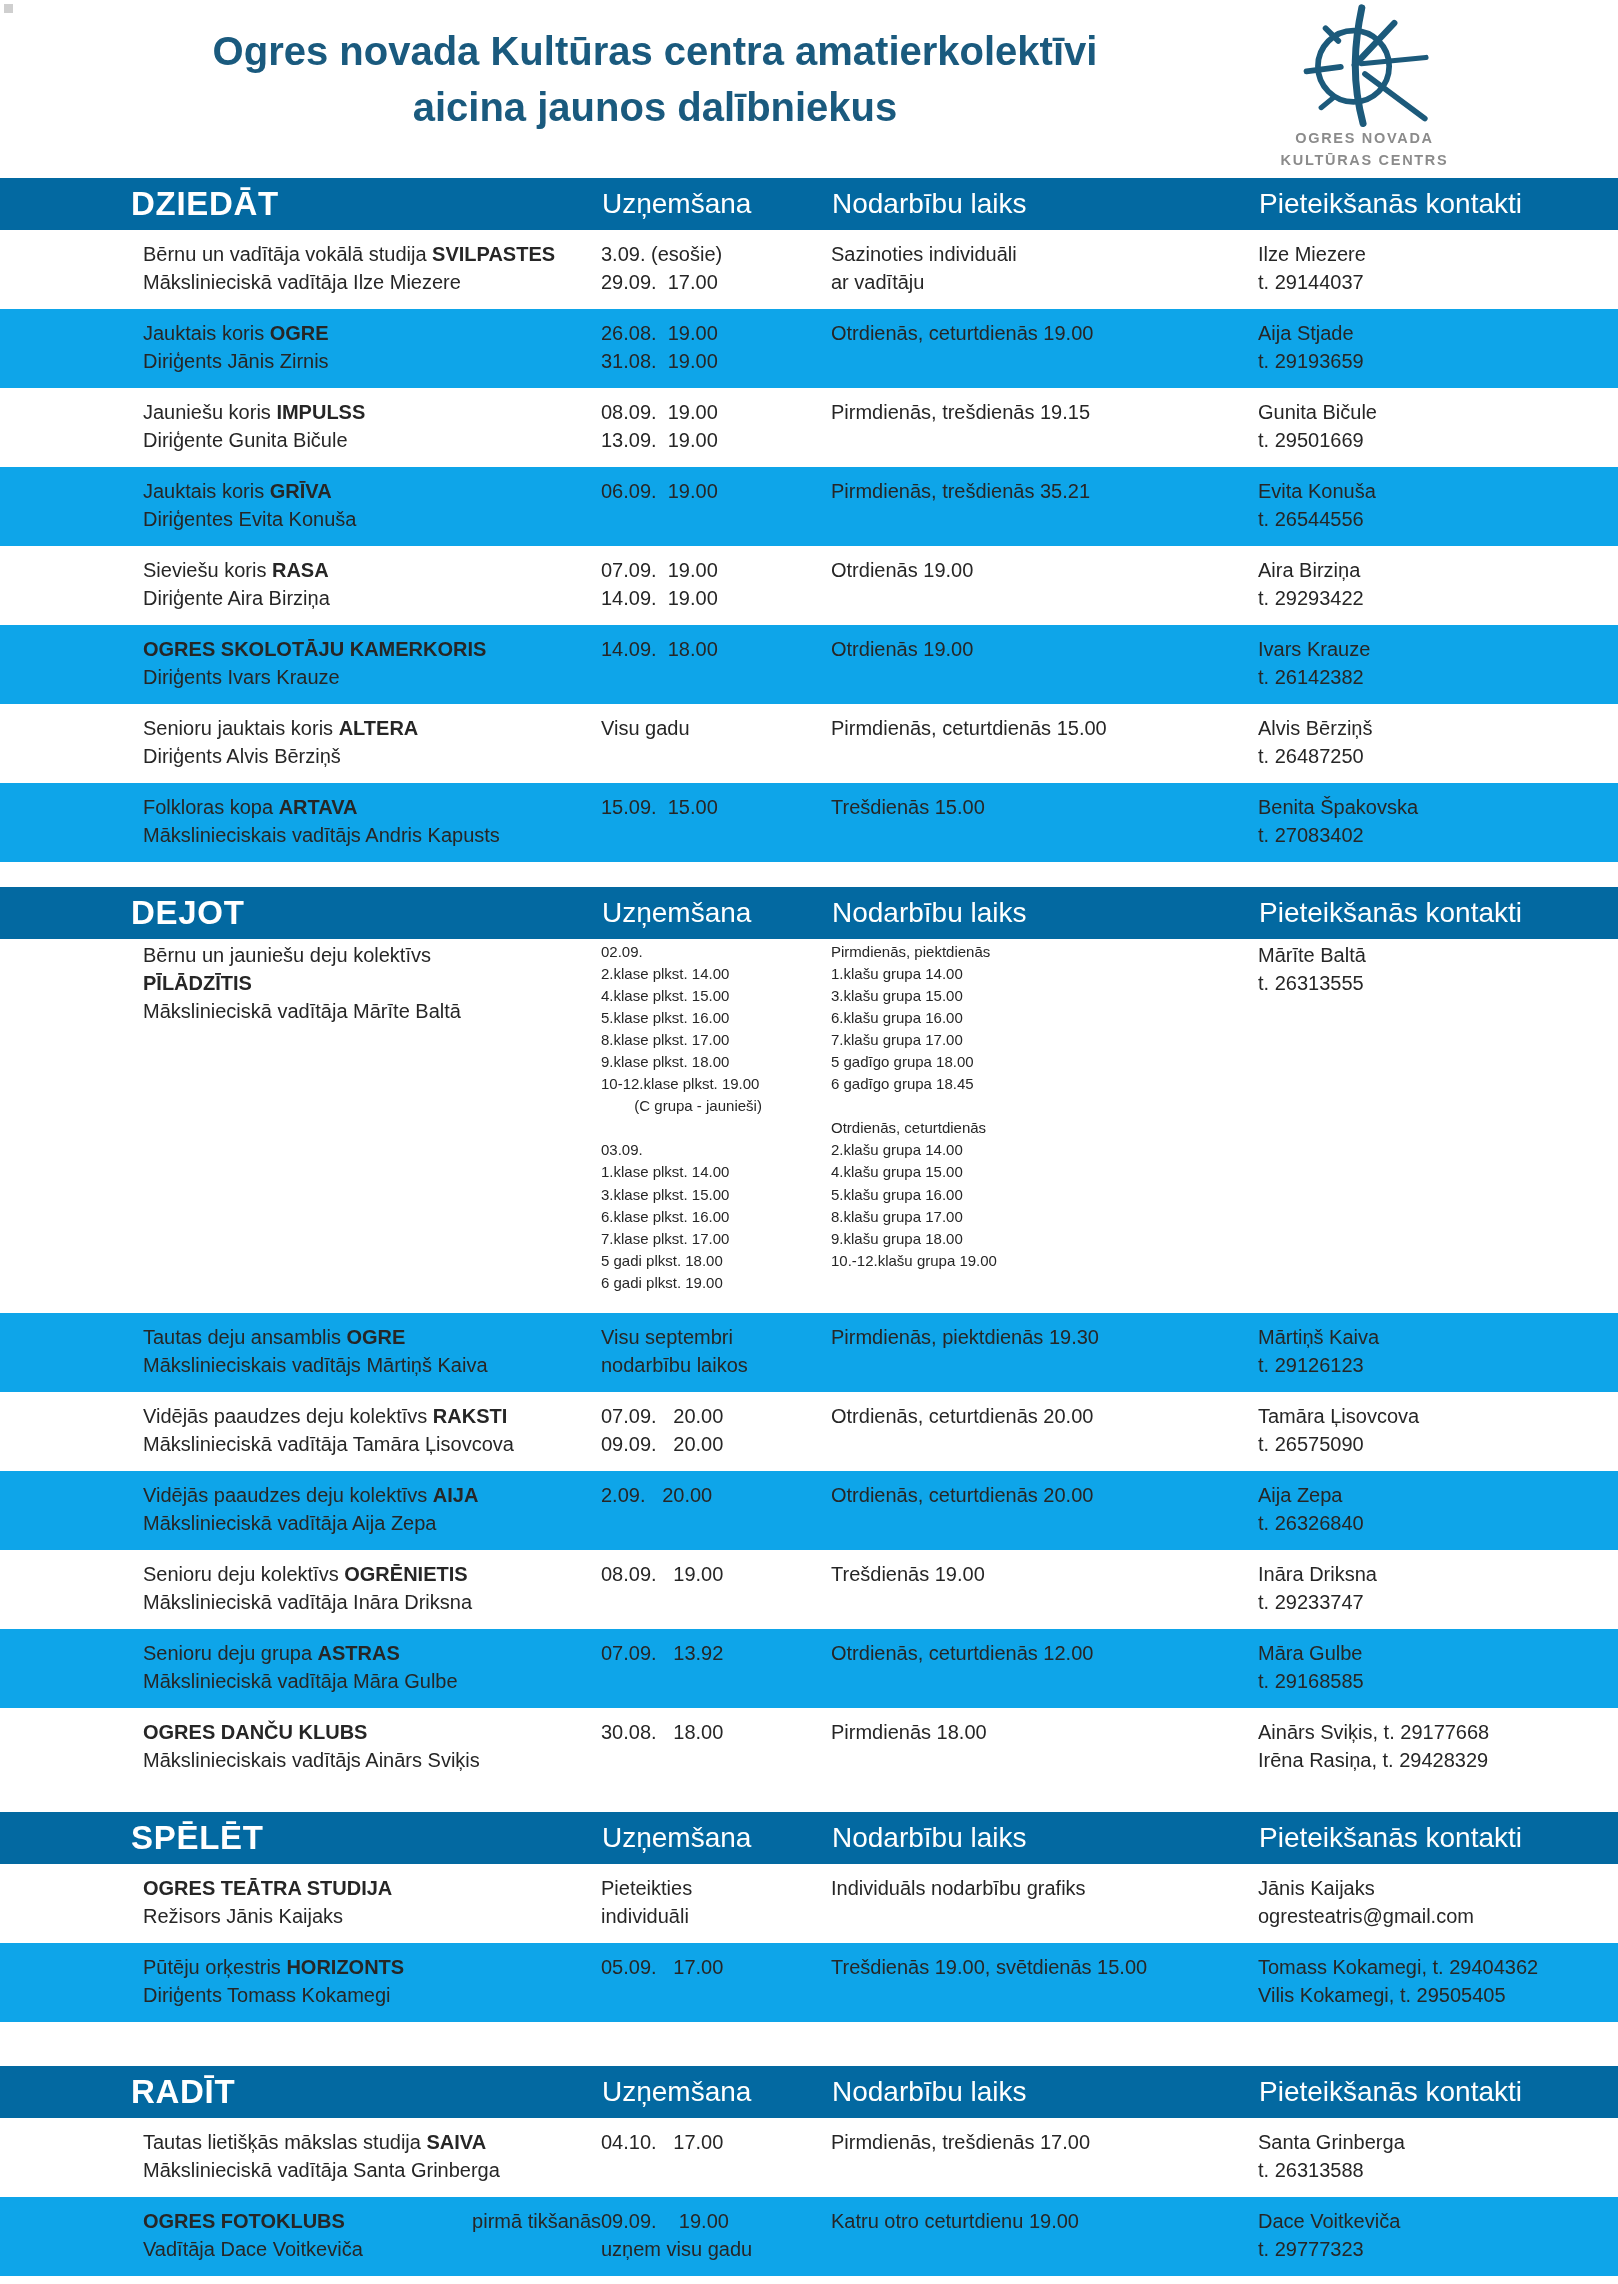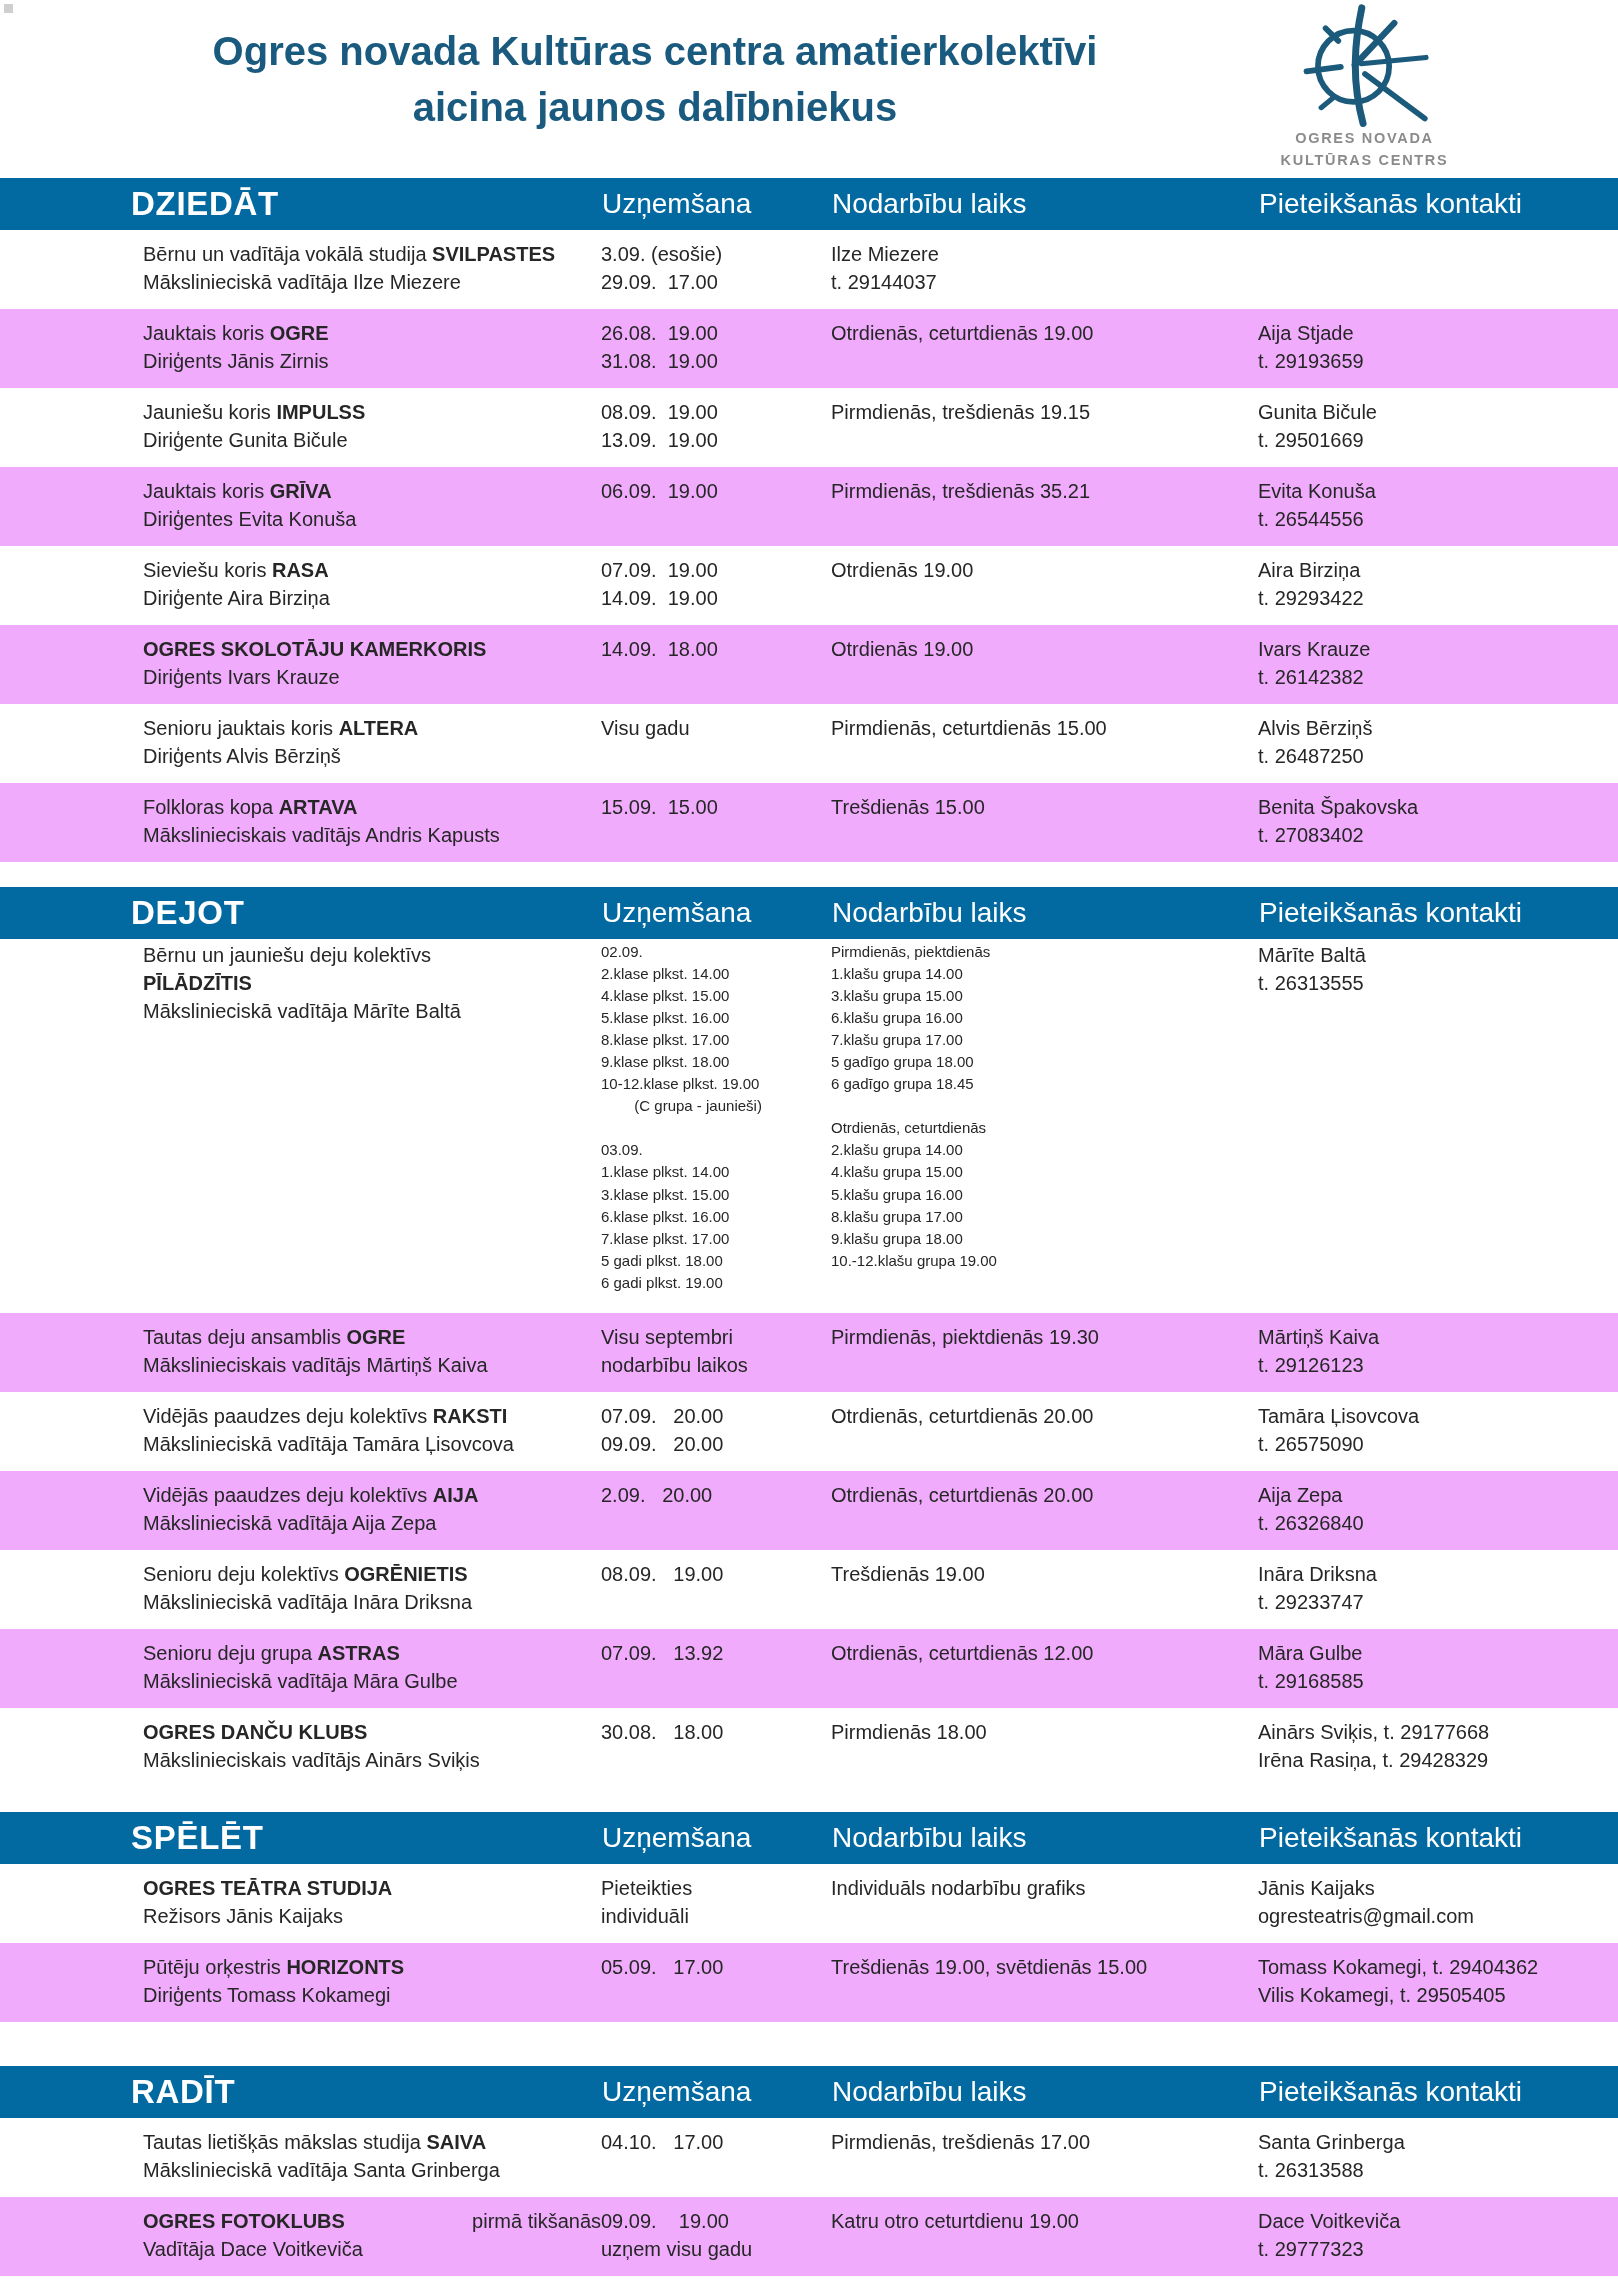--- a/index.html
+++ b/index.html
@@ -30,21 +30,21 @@
   }
   .bar-label{font-size:33px;font-weight:700;letter-spacing:0.7px}
   .bar-col{font-size:28px;font-weight:400}
 
   
   .row{
     display:grid;grid-template-columns:458px 230px 427px auto;
     padding:10.3px 13.8px 6.9px 143px;box-sizing:border-box;min-height:79px;
     font-size:20px;line-height:1.4;
   }
-  .row.shaded{background:#f0abfc}
+  .row.shaded{background:#0ea5e9}
   .cell{white-space:pre-wrap}
   .tline{display:flex}
   .b{font-weight:700}
   .pushright{margin-left:auto;font-weight:400}
   .row.tall{padding-top:2px;padding-bottom:19.3px}
   .row.tall .small{font-size:15px;line-height:1.47}
 </style>
 </head>
 <body>
 
@@ -79,20 +79,22 @@
       <div class="bar-label">DZIEDĀT</div>
       <div class="bar-col">Uzņemšana</div>
       <div class="bar-col">Nodarbību laiks</div>
       <div class="bar-col">Pieteikšanās kontakti</div>
     </div>
     <div class="rows">
   <div class="row">
     <div class="cell title-cell"><div class="tline"><span>Bērnu un vadītāja vokālā studija </span><span class="b">SVILPASTES</span></div><div class="tline"><span>Mākslinieciskā vadītāja Ilze Miezere</span></div></div>
     <div class="cell small">3.09. (esošie)
 29.09.  17.00</div>
+    <div class="cell small">Sazinoties individuāli
+ar vadītāju</div>
     <div class="cell">Ilze Miezere
 t. 29144037</div>
   </div>
 
   <div class="row shaded">
     <div class="cell title-cell"><div class="tline"><span>Jauktais koris </span><span class="b">OGRE</span></div><div class="tline"><span>Diriģents Jānis Zirnis</span></div></div>
     <div class="cell small">26.08.  19.00
 31.08.  19.00</div>
     <div class="cell small">Otrdienās, ceturtdienās 19.00</div>
     <div class="cell">Aija Stjade

